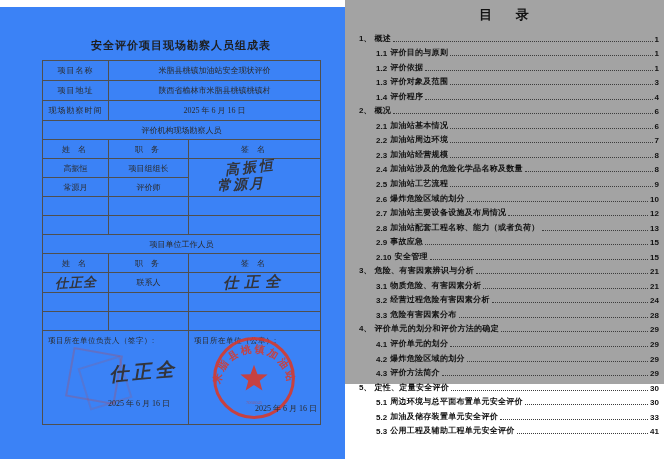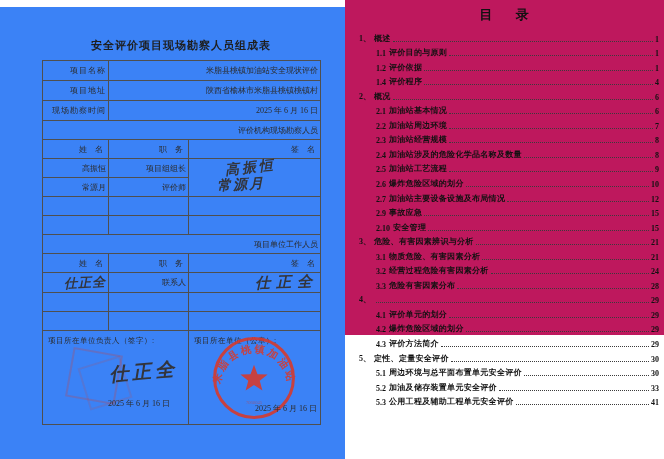--- a/index.html
+++ b/index.html
@@ -5,21 +5,21 @@
   html,body{margin:0;padding:0;background:#ffffff;}
   .canvas{position:relative;width:664px;height:459px;background:#ffffff;overflow:hidden;
           font-family:"Liberation Serif",serif;color:#2b2b2b;}
 
   
   .page-left{position:absolute;left:0;top:0;width:345px;height:459px;background:#3b82f6;margin-top:7px;}
   .form-title{position:absolute;left:42px;top:31px;width:278px;text-align:center;
               font-size:11px;font-weight:700;letter-spacing:1px;color:#1e1e1e;}
   .form-table{position:absolute;left:42px;top:53px;width:278px;border-collapse:collapse;
               table-layout:fixed;font-size:8px;color:#2b2b2b;}
-  .form-table td{border:1px solid #4f4f4f;padding:0 2px;text-align:right;vertical-align:middle;
+  .form-table td{border:1px solid #4f4f4f;padding:0 2px;text-align:center;vertical-align:middle;
                  overflow:visible;}
   .form-table{border:1px solid #333;}
   .c1{width:66px;}.c2{width:80px;}.c3{width:132px;}
   .r-info td{height:19px;}
   .r-sec td,.r-head td,.r-person td,.r-empty td{height:18px;}
   .r-unitperson td{height:19px;}
   .r-foot td{height:93px;vertical-align:top;text-align:center;position:relative;}
   .lbl{letter-spacing:1px;}
   .head-cell{letter-spacing:3px;font-family:Liberation Serif, serif;}
   .sig-cell{position:relative;}
@@ -34,22 +34,22 @@
   .f-sig{position:absolute;left:66px;top:28px;font-size:19px;letter-spacing:4px;transform:rotate(-5deg);white-space:nowrap;}
   .f-date{position:absolute;font-size:8px;white-space:nowrap;color:#2b2b2b;}
   .f-date-left{right:18px;bottom:15px;}
   .f-date-right{right:3px;bottom:10px;}
   .stamp-sq{position:absolute;border:2px solid rgba(210,60,48,0.25);}
   .sq1{left:26px;top:20px;width:46px;height:46px;transform:rotate(10deg);}
   .sq2{left:40px;top:30px;width:40px;height:40px;transform:rotate(-17deg);border-color:rgba(210,60,48,0.16);}
   .seal{position:absolute;left:22px;top:4px;width:86px;height:86px;opacity:0.9;}
 
   
-  .page-right{position:absolute;left:345px;top:0;width:319px;height:335px;background:#be185d;
-              font-family:Liberation Serif, serif;}
+  .page-right{position:absolute;left:345px;top:0;width:319px;height:384px;background:#a3a3a3;
+              font-family:Liberation Sans, sans-serif;}
   .toc-title{position:absolute;left:14px;top:6px;width:300px;text-align:center;
              font-size:13px;font-weight:700;letter-spacing:10px;color:#111;}
   .toc-list{position:absolute;left:14px;top:29px;width:300px;}
   .toc-item{display:flex;align-items:flex-end;height:14.55px;font-size:8px;font-weight:700;color:#111;}
   .toc-item.lvl2{padding-left:17px;}
   .toc-num{margin-right:3px;white-space:nowrap;}
   .toc-label{white-space:nowrap;letter-spacing:0.3px;}
   .toc-leader{flex:1;border-bottom:1.2px dotted #3c3c3c;margin:0 2px 2px 2px;min-width:6px;}
   .toc-page{white-space:nowrap;margin-bottom:0px;}
 </style>
@@ -181,20 +181,26 @@
           <span class="toc-leader"></span>
           <span class="toc-page">1</span>
         </div>
         <div class="toc-item lvl2">
           <span class="toc-num">1.2</span>
           <span class="toc-label">评价依据</span>
           <span class="toc-leader"></span>
           <span class="toc-page">1</span>
         </div>
         <div class="toc-item lvl2">
+          <span class="toc-num">1.3</span>
+          <span class="toc-label">评价对象及范围</span>
+          <span class="toc-leader"></span>
+          <span class="toc-page">3</span>
+        </div>
+        <div class="toc-item lvl2">
           <span class="toc-num">1.4</span>
           <span class="toc-label">评价程序</span>
           <span class="toc-leader"></span>
           <span class="toc-page">4</span>
         </div>
         <div class="toc-item lvl1">
           <span class="toc-num">2、</span>
           <span class="toc-label">概况</span>
           <span class="toc-leader"></span>
           <span class="toc-page">6</span>
@@ -235,20 +241,26 @@
           <span class="toc-leader"></span>
           <span class="toc-page">10</span>
         </div>
         <div class="toc-item lvl2">
           <span class="toc-num">2.7</span>
           <span class="toc-label">加油站主要设备设施及布局情况</span>
           <span class="toc-leader"></span>
           <span class="toc-page">12</span>
         </div>
         <div class="toc-item lvl2">
+          <span class="toc-num">2.8</span>
+          <span class="toc-label">加油站配套工程名称、能力（或者负荷）</span>
+          <span class="toc-leader"></span>
+          <span class="toc-page">13</span>
+        </div>
+        <div class="toc-item lvl2">
           <span class="toc-num">2.9</span>
           <span class="toc-label">事故应急</span>
           <span class="toc-leader"></span>
           <span class="toc-page">15</span>
         </div>
         <div class="toc-item lvl2">
           <span class="toc-num">2.10</span>
           <span class="toc-label">安全管理</span>
           <span class="toc-leader"></span>
           <span class="toc-page">15</span>
@@ -272,20 +284,21 @@
           <span class="toc-page">24</span>
         </div>
         <div class="toc-item lvl2">
           <span class="toc-num">3.3</span>
           <span class="toc-label">危险有害因素分布</span>
           <span class="toc-leader"></span>
           <span class="toc-page">28</span>
         </div>
         <div class="toc-item lvl1">
           <span class="toc-num">4、</span>
+          <span class="toc-label">评价单元的划分和评价方法的确定</span>
           <span class="toc-leader"></span>
           <span class="toc-page">29</span>
         </div>
         <div class="toc-item lvl2">
           <span class="toc-num">4.1</span>
           <span class="toc-label">评价单元的划分</span>
           <span class="toc-leader"></span>
           <span class="toc-page">29</span>
         </div>
         <div class="toc-item lvl2">

